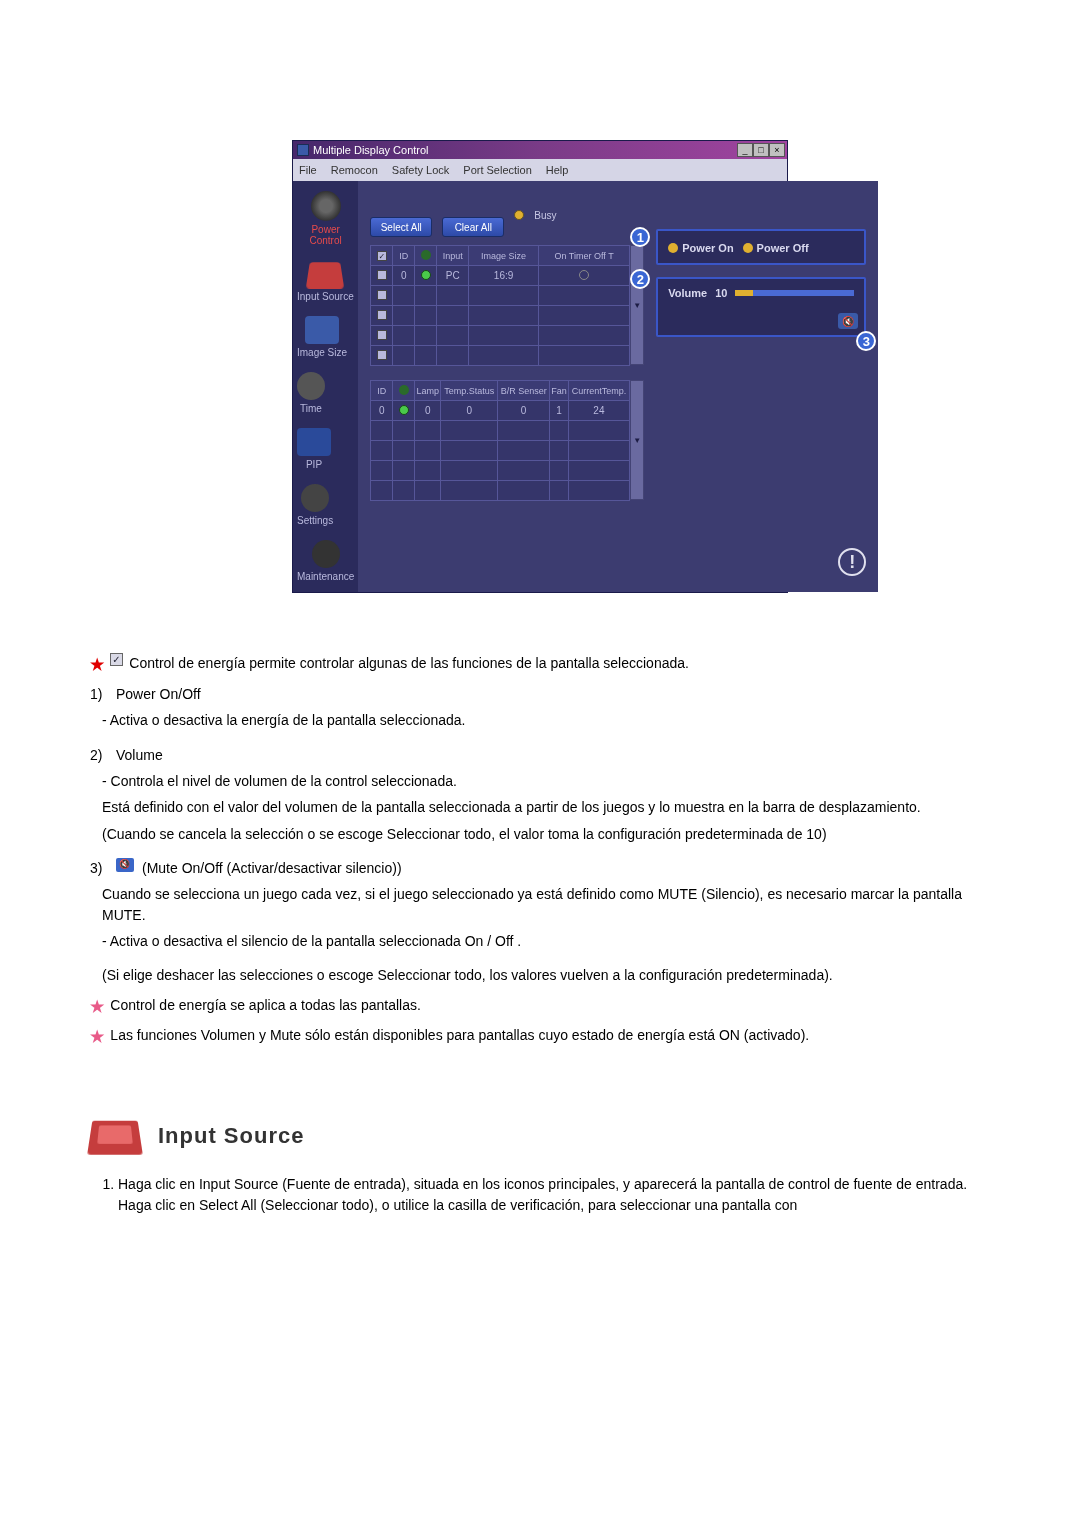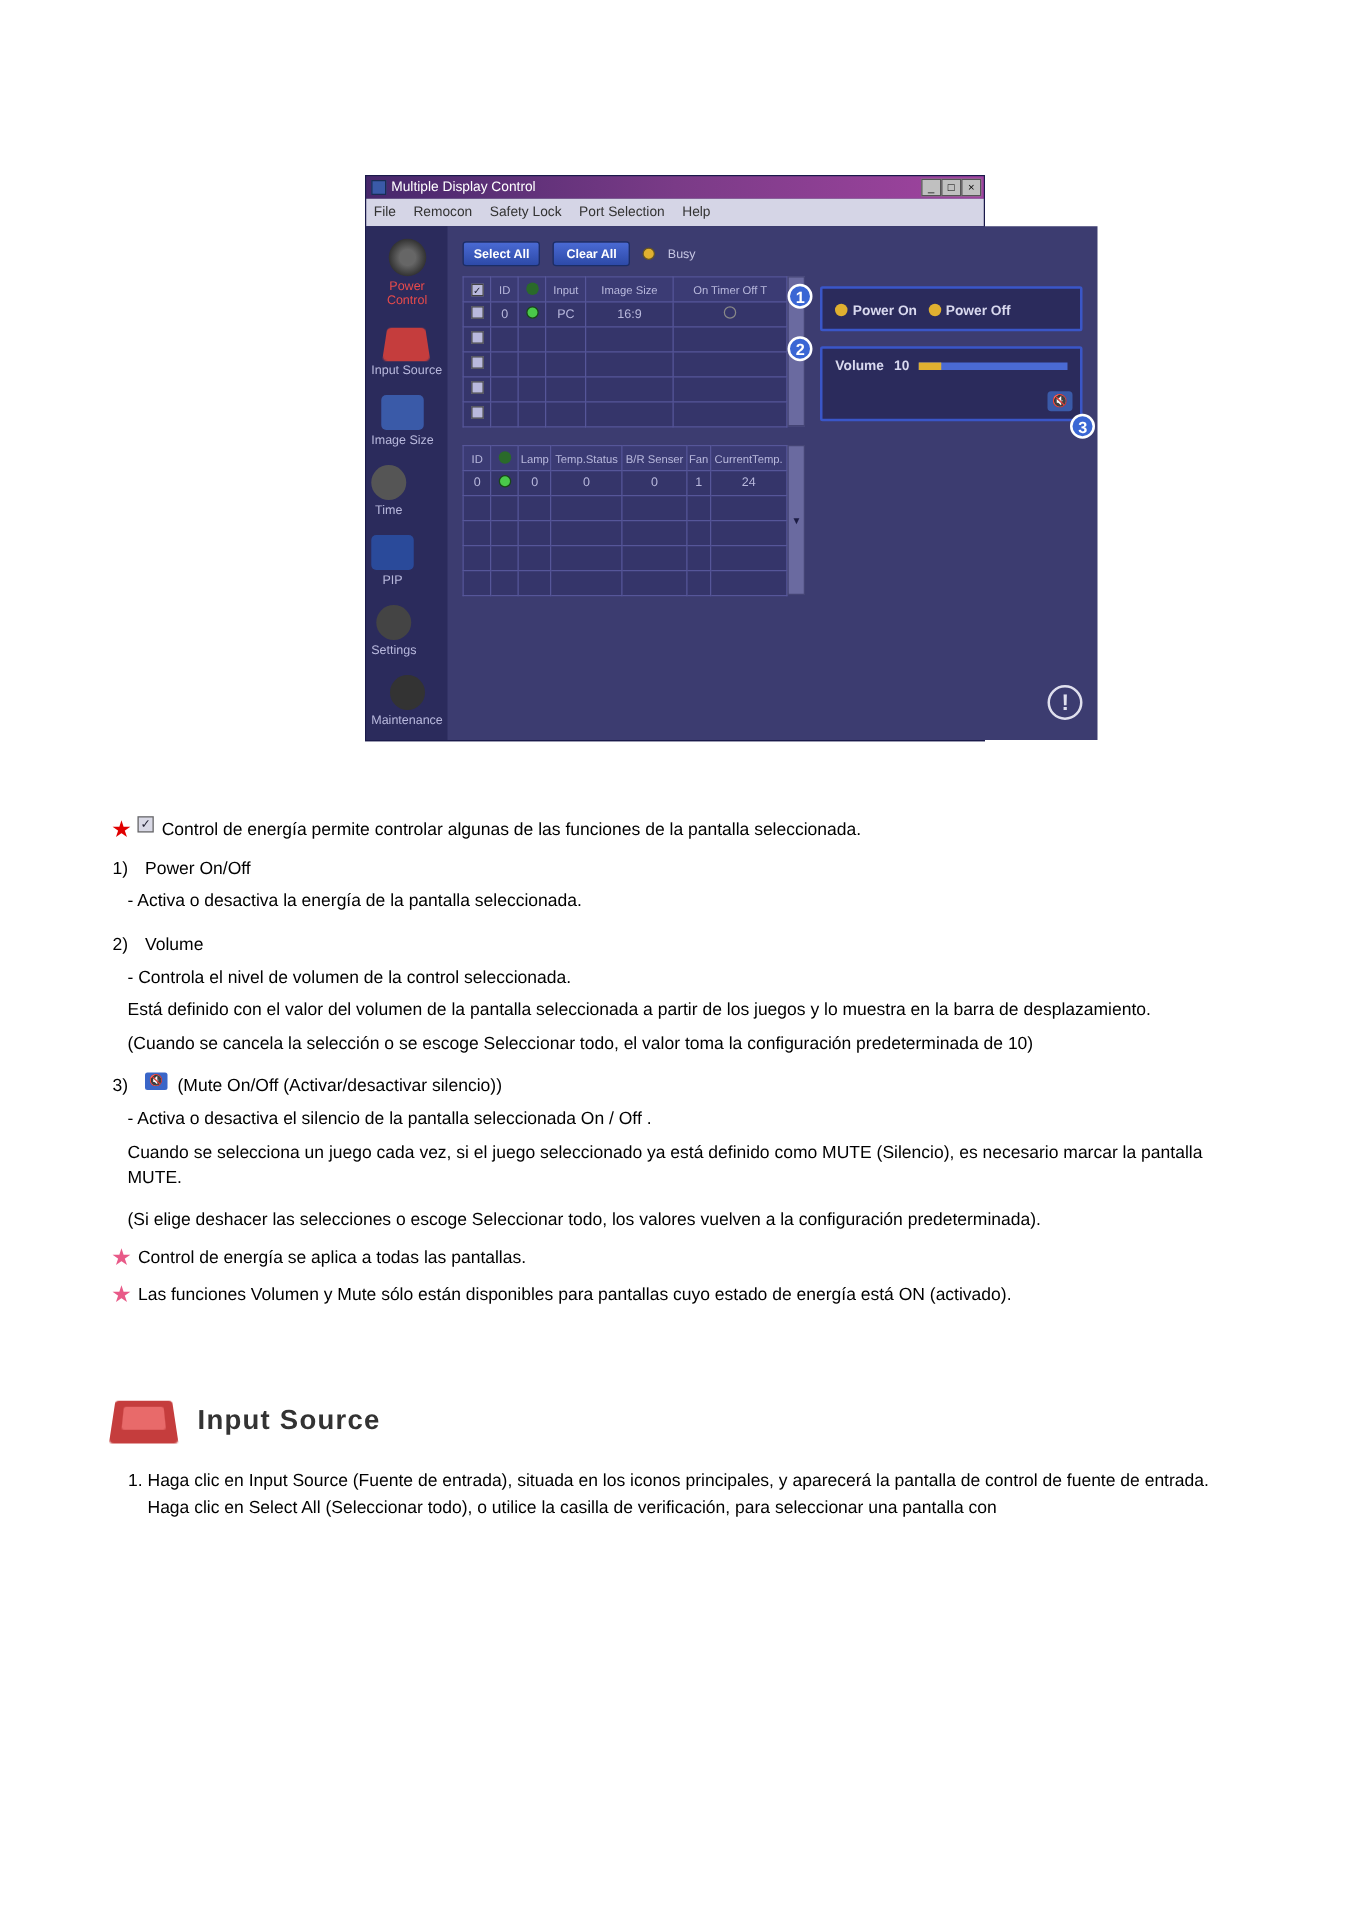--- a/index.html
+++ b/index.html
@@ -104,24 +104,25 @@
   .main-left { flex: 1; }
   .main-right { width: 210px; display:flex; flex-direction:column; gap:12px;}
   .toolbar-row {
     display: flex; align-items: center; gap: 10px;
     margin-bottom: 8px;
   }
   .tool-btn {
     width: 62px; height: 20px;
     background: linear-gradient(to bottom,#4a6ad4,#2d4aa8);
     color: #fff; font-size: 10px;
-    font-weight: bold;
+    font-weight: normal;
     display:flex;align-items:center;justify-content:center;
     border-radius: 3px;
     border: 1px solid #1b2d66;
+    margin-top: 24px;
   }
   .busy-led { width:10px;height:10px;border-radius:50%;background:#e0b030;border:1px solid #665522;}
   .busy-text { font-size:10px; color:#c7c7e4;}
   
   .grid {
     width: 260px;
     border-collapse: collapse;
     background: #35356a;
     font-size: 10px;
     color: #b9b9dd;
@@ -477,22 +478,22 @@
     </div>
     <div class="sub">- Controla el nivel de volumen de la control seleccionada.</div>
     <div class="sub">Está definido con el valor del volumen de la pantalla seleccionada a partir de los juegos y lo muestra en la barra de desplazamiento.</div>
     <div class="sub">(Cuando se cancela la selección o se escoge Seleccionar todo, el valor toma la configuración predeterminada de 10)</div>
 
     <div class="num-item" style="margin-top:14px;">
       <span class="num">3)</span>
       <span class="mute-small">🔇</span>
       <span>(Mute On/Off (Activar/desactivar silencio))</span>
     </div>
+    <div class="sub">Cuando se selecciona un juego cada vez, si el juego seleccionado ya está definido como MUTE (Silencio), es necesario marcar la pantalla MUTE.</div>
     <div class="sub">- Activa o desactiva el silencio de la pantalla seleccionada On / Off .</div>
-    <div class="sub">Cuando se selecciona un juego cada vez, si el juego seleccionado ya está definido como MUTE (Silencio), es necesario marcar la pantalla MUTE.</div>
     <div class="sub" style="margin-top:14px;">(Si elige deshacer las selecciones o escoge Seleccionar todo, los valores vuelven a la configuración predeterminada).</div>
 
     <div class="star-row" style="margin-top:10px;">
       <span class="pink-star">★</span>
       <span>Control de energía se aplica a todas las pantallas.</span>
     </div>
     <div class="star-row">
       <span class="pink-star">★</span>
       <span>Las funciones Volumen y Mute sólo están disponibles para pantallas cuyo estado de energía está ON (activado).</span>
     </div>

